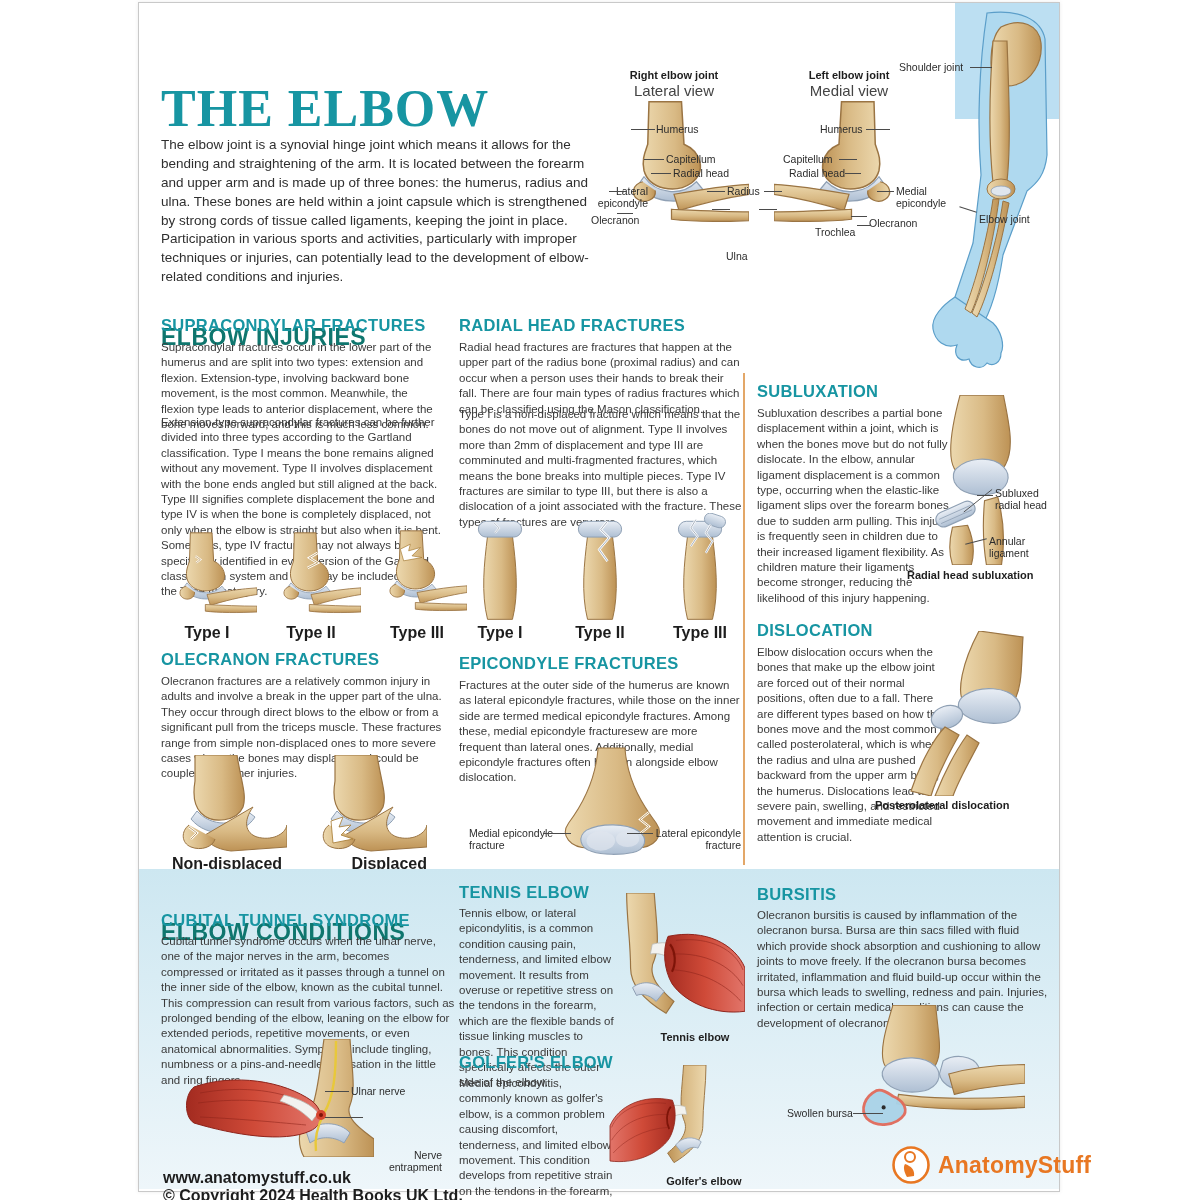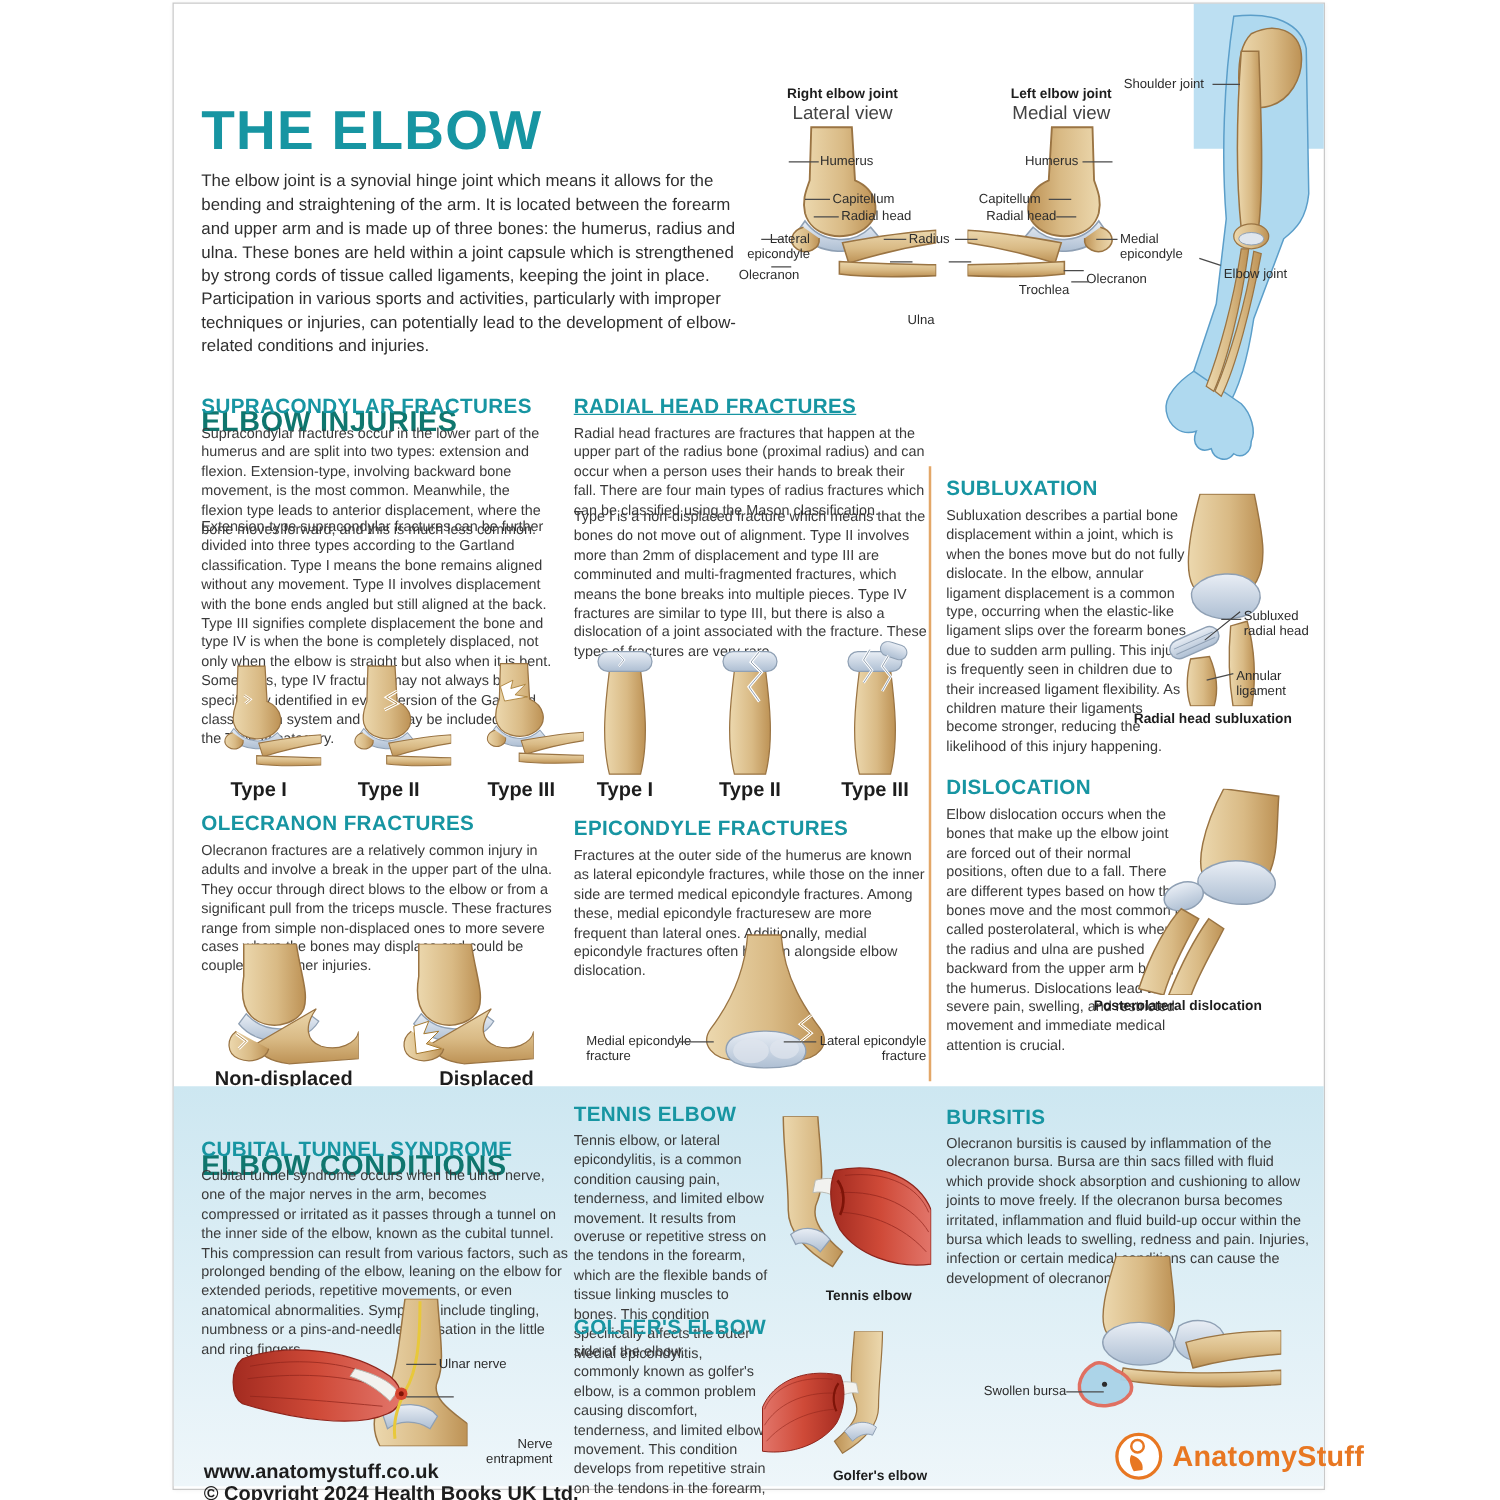--- a/index.html
+++ b/index.html
@@ -65,21 +65,21 @@
     <path d="M28,0 L70,0 C74,26 80,40 76,52 C70,66 46,70 34,58 C26,50 26,38 28,26 Z" fill="url(#boneV)" stroke="#9a7443" stroke-width="1.2"></path>
     <path d="M30,56 C44,72 70,72 80,56 L88,62 C76,82 40,84 24,64 Z" fill="url(#cart)" stroke="#8fa0b4" stroke-width="1"></path>
     <path d="M86,52 C76,66 78,78 90,82 C104,86 118,80 120,70 L120,92 L64,96 C48,94 40,88 38,80 Z" fill="url(#boneH)" stroke="#9a7443" stroke-width="1"></path>
     <path d="M22,70 C14,76 14,88 24,92 C34,96 46,92 48,84" fill="url(#boneV)" stroke="#9a7443" stroke-width="1"></path>
   </g>
 </defs>
 </svg>
 
 <div id="poster">
 
-  <div class="abs h1" style="left:22px;top:80px;font-size:44px;">THE ELBOW</div>
+  <div class="abs h1" style="left:22px;top:80px;font-size:52px;font-family:Liberation Serif, serif;">THE ELBOW</div>
   <div class="abs intro" style="left:22px;top:133px;width:428px;">The elbow joint is a synovial hinge joint which means it allows for the bending and straightening of the arm. It is located between the forearm and upper arm and is made up of three bones: the humerus, radius and ulna. These bones are held within a joint capsule which is strengthened by strong cords of tissue called ligaments, keeping the joint in place. Participation in various sports and activities, particularly with improper techniques or injuries, can potentially lead to the development of elbow-related conditions and injuries.</div>
 
   <div id="bluesq" style="left:816px;top:0;width:104px;height:116px;"></div>
 
   <div class="abs" style="left:455px;top:66px;width:160px;text-align:center;">
     <div class="lblb">Right elbow joint</div>
     <div class="sub">Lateral view</div>
   </div>
   <svg class="abs" style="left:460px;top:95px;" width="150" height="140" viewBox="0 0 120 110">
     <use href="#elbowSide"></use>
@@ -156,21 +156,21 @@
     <polyline points="68,26 58,32 68,38 56,44" fill="none" stroke="#a5792f" stroke-width=".8"></polyline>
   </svg>
   <svg class="abs" style="left:228px;top:524px;" width="100" height="96" viewBox="0 0 120 110">
     <use href="#elbowSide"></use>
     <polygon points="40,24 52,18 50,26 64,22 54,32 66,34 44,38" fill="#ffffff" stroke="#a5792f" stroke-width=".8"></polygon>
   </svg>
   <div class="abs cap" style="left:18px;top:621px;width:100px;text-align:center;">Type I</div>
   <div class="abs cap" style="left:122px;top:621px;width:100px;text-align:center;">Type II</div>
   <div class="abs cap" style="left:228px;top:621px;width:100px;text-align:center;">Type III</div>
 
-  <div class="abs h3" style="left:320px;top:313px;text-decoration:underline;">RADIAL HEAD FRACTURES</div>
+  <div class="abs h3" style="left:320px;top:313px;">RADIAL HEAD FRACTURES</div>
   <div class="abs body" style="left:320px;top:337px;width:283px;">Radial head fractures are fractures that happen at the upper part of the radius bone (proximal radius) and can occur when a person uses their hands to break their fall. There are four main types of radius fractures which can be classified using the Mason classification.</div>
   <div class="abs body" style="left:320px;top:404px;width:283px;">Type I is a non-displaced fracture which means that the bones do not move out of alignment. Type II involves more than 2mm of displacement and type III are comminuted and multi-fragmented fractures, which means the bone breaks into multiple pieces. Type IV fractures are similar to type III, but there is also a dislocation of a joint associated with the fracture. These types of fractures are very rare.</div>
 
   <svg class="abs" style="left:328px;top:510px;" width="66" height="108" viewBox="0 0 70 130">
     <use href="#radialBone"></use>
     <polyline points="28,12 34,18 29,24" fill="none" stroke="#ffffff" stroke-width="2.2"></polyline>
     <polyline points="28,12 34,18 29,24" fill="none" stroke="#7d8da1" stroke-width=".7"></polyline>
   </svg>
   <svg class="abs" style="left:428px;top:510px;" width="66" height="108" viewBox="0 0 70 130">
     <use href="#radialBone"></use>

